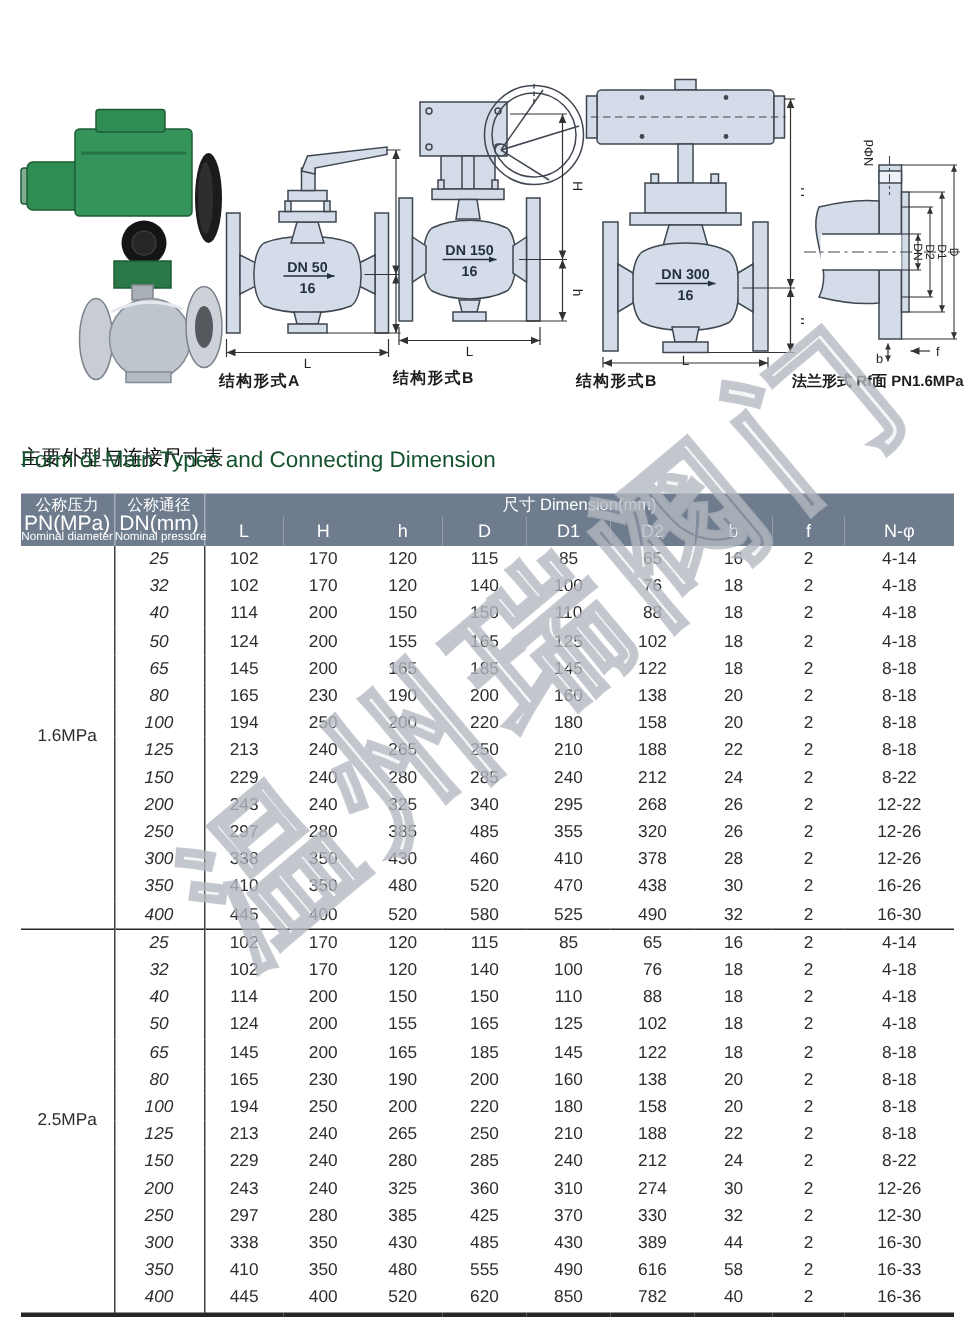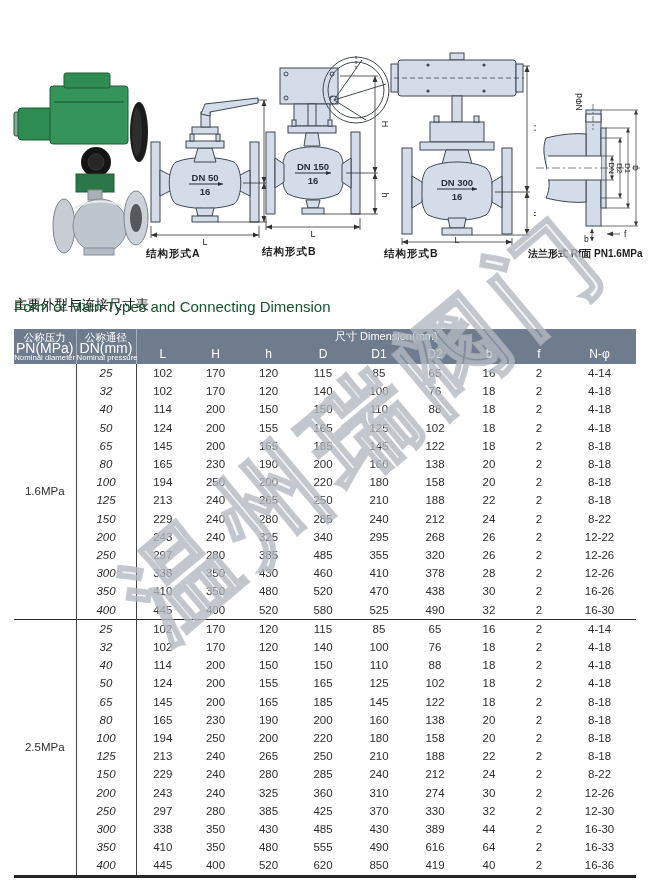--- a/index.html
+++ b/index.html
@@ -654,32 +654,32 @@
             <td>16-30</td>
           </tr>
           <tr>
             <td class="dn-col">350</td>
             <td>410</td>
             <td>350</td>
             <td>480</td>
             <td>555</td>
             <td>490</td>
             <td>616</td>
-            <td>64</td>
+            <td>58</td>
             <td>2</td>
             <td>16-33</td>
           </tr>
           <tr>
             <td class="dn-col">400</td>
             <td>445</td>
             <td>400</td>
             <td>520</td>
             <td>620</td>
             <td>850</td>
-            <td>419</td>
+            <td>782</td>
             <td>40</td>
             <td>2</td>
             <td>16-36</td>
           </tr>
         </tbody>
     </table>
   </div>
 
   <div class="watermark">温州瑞阀门</div>
 

